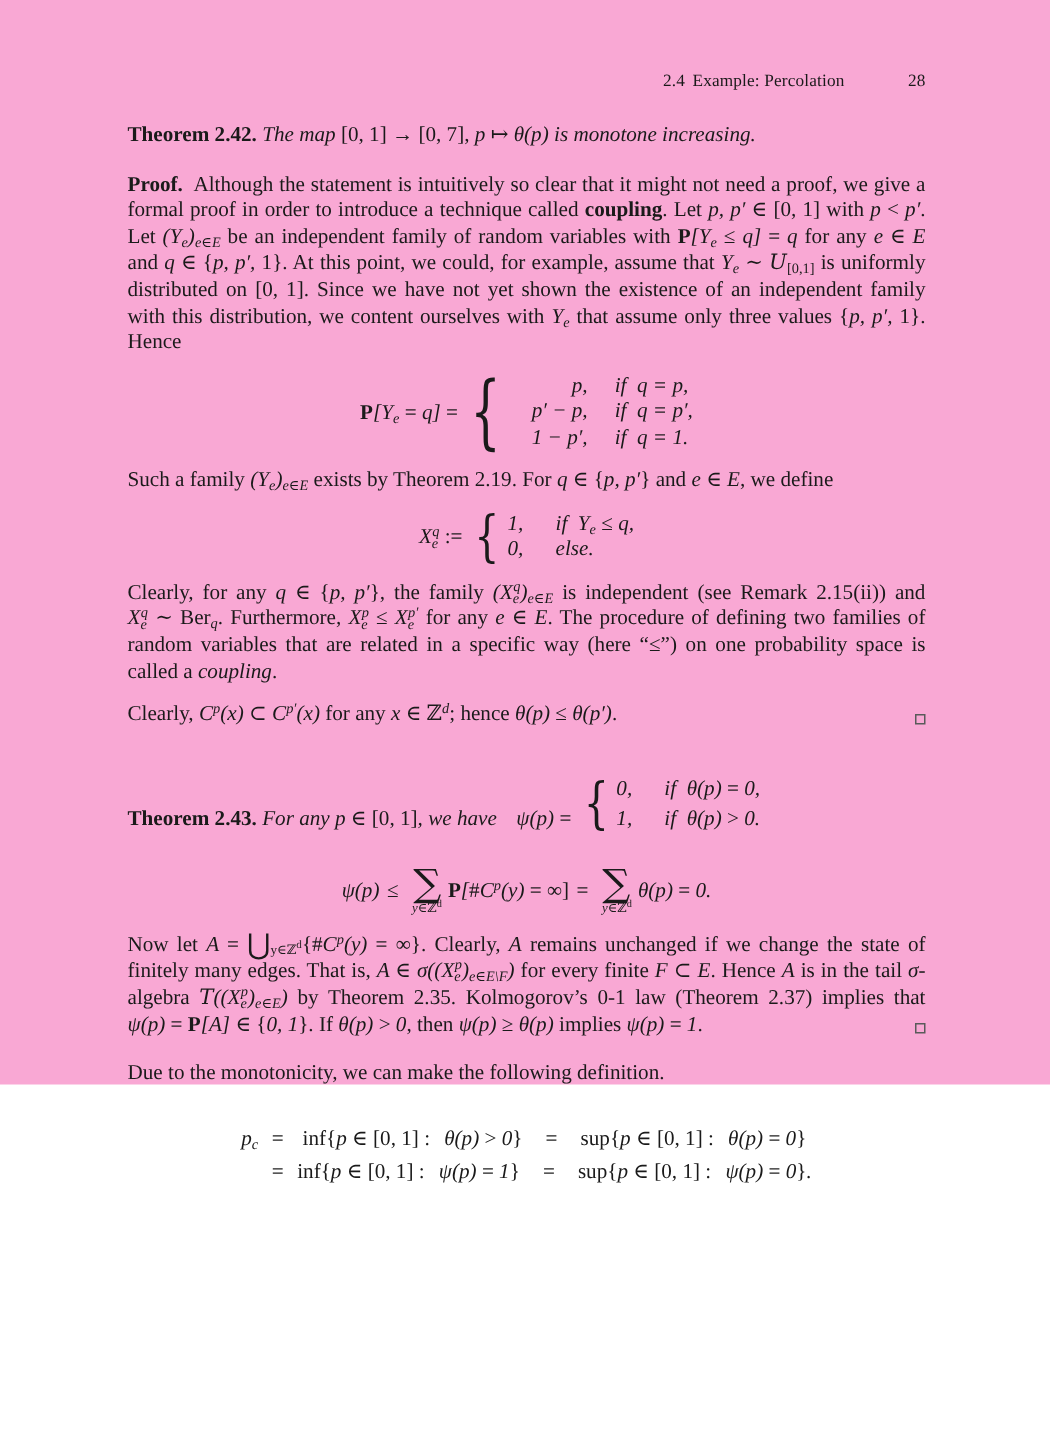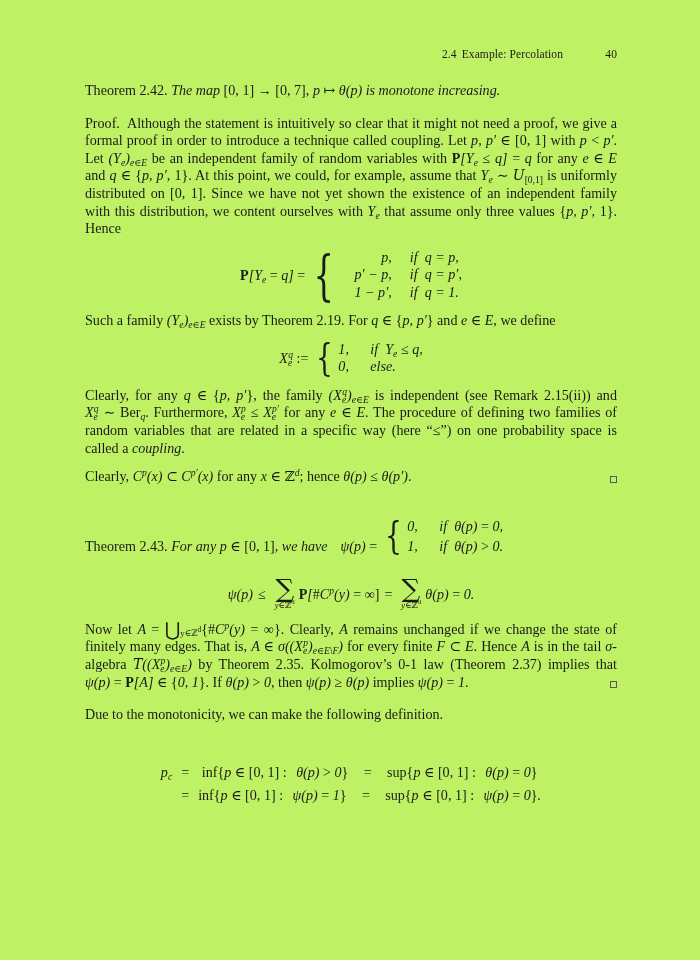--- a/index.html
+++ b/index.html
@@ -10,22 +10,22 @@
   body {
     width: 700px;
     height: 960px;
     font-family: "Liberation Serif", "DejaVu Serif", serif;
     color: #1a1a1a;
     overflow: hidden;
   }
   .page {
     position: relative;
     width: 700px;
-    height: 960px;
-    background: #bef264;
+    height: 723px;
+    background: #f9a8d4;
   }
   .content {
     position: absolute;
     left: 85px;
     top: 48px;
     width: 532px;
   }
 
   
   .runhead {
@@ -51,21 +51,21 @@
     text-align: justify;
     text-justify: inter-word;
     margin: 0;
   }
   .para.nojust { text-align: left; }
   .gap-lg { height: 18px; }
   .gap-md { height: 15px; }
   .gap-sm { height: 11px; }
   .gap-xs { height: 7px; }
 
-  b, .bf { font-weight: normal; }
+  b, .bf { font-weight: bold; }
   i, .it { font-style: italic; }
 
   
   .m {
     font-family: "Liberation Serif", "DejaVu Serif", serif;
     font-style: italic;
   }
   .mu { font-style: normal; }
   .mb { font-weight: bold; font-style: normal; }
   .bbb {
@@ -162,21 +162,21 @@
 
   
   .aligned {
     display: inline-grid;
     grid-template-columns: auto auto auto;
     align-items: baseline;
     column-gap: 9px;
     row-gap: 5px;
     text-align: left;
   }
-  .aligned .colL { text-align: center; white-space: nowrap; margin-top: 14px; }
+  .aligned .colL { text-align: center; white-space: nowrap; }
   .aligned .colE { text-align: center; }
   .aligned .colR { text-align: center; white-space: nowrap; }
 
   
   .qedline {
     position: relative;
   }
   .qed {
     position: absolute;
     right: 0;
@@ -189,21 +189,21 @@
 </style>
 </head>
 <body>
 
 <div class="page">
   <div class="content">
 
     <div class="runhead">
       <span class="secno">2.4</span>
       <span class="sectitle">Example: Percolation</span>
-      <span class="folio">40</span>
+      <span class="folio">28</span>
     </div>
 
     <div class="gap-lg"></div>
 
     <p class="para nojust">
       <b>Theorem 2.42.</b>
       <i><span>The map</span></i>
       <span class="m mu nb">[0, 1]</span>
       <span class="mu">→</span>
       <span class="m mu nb">[0, 7],</span>

